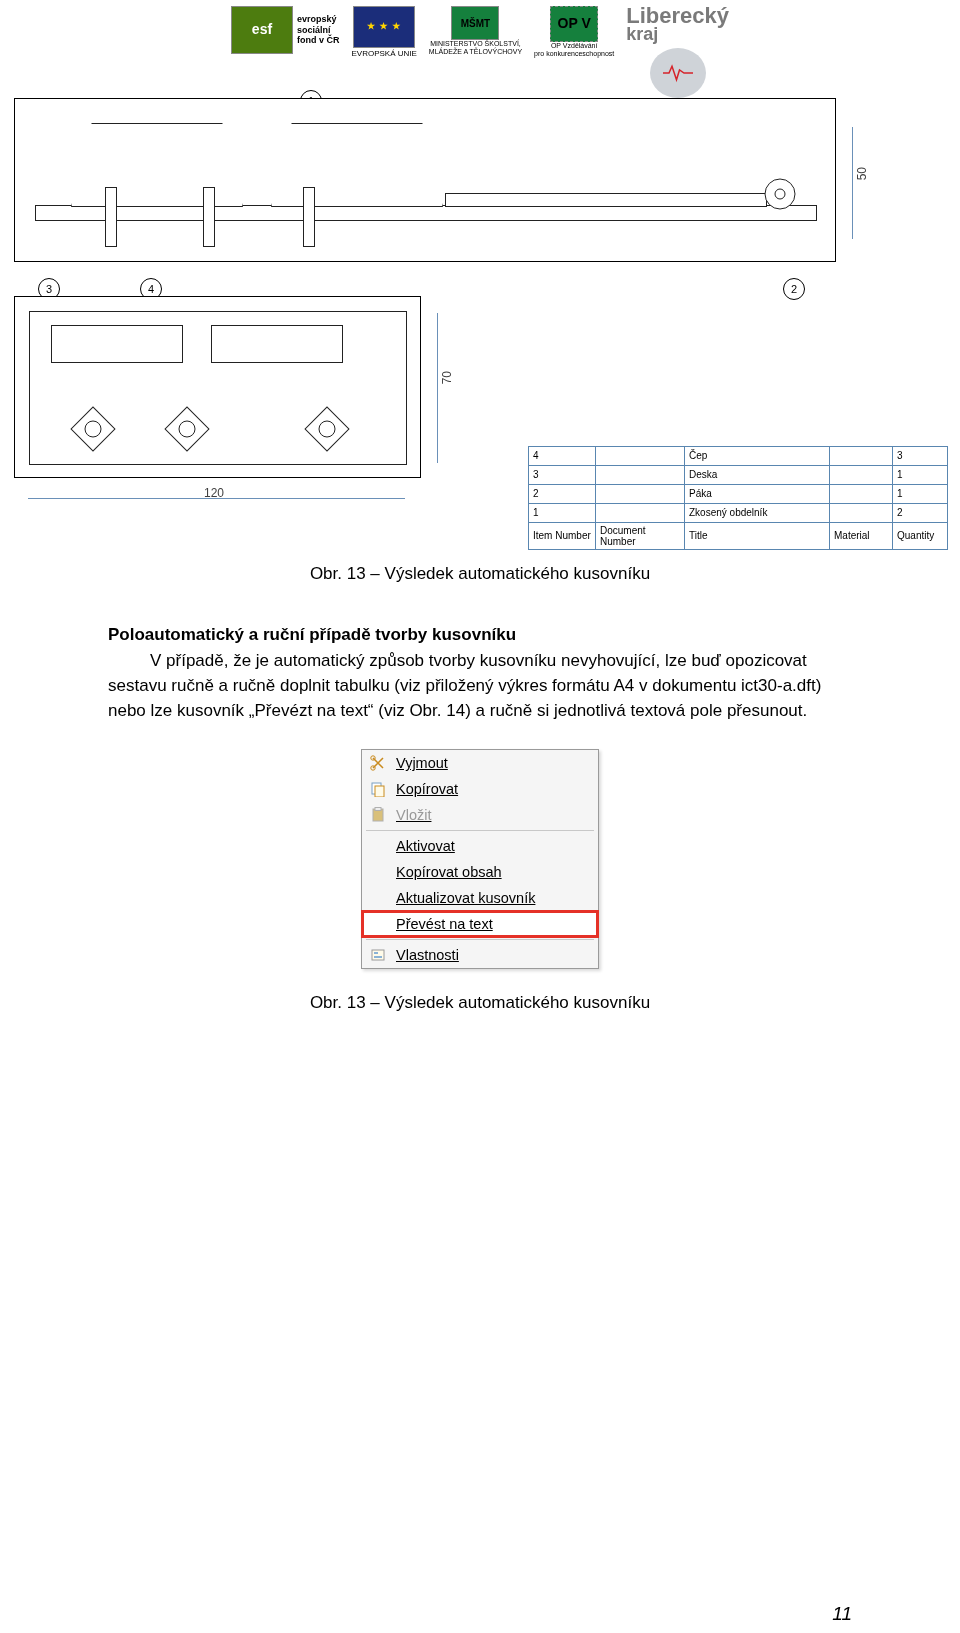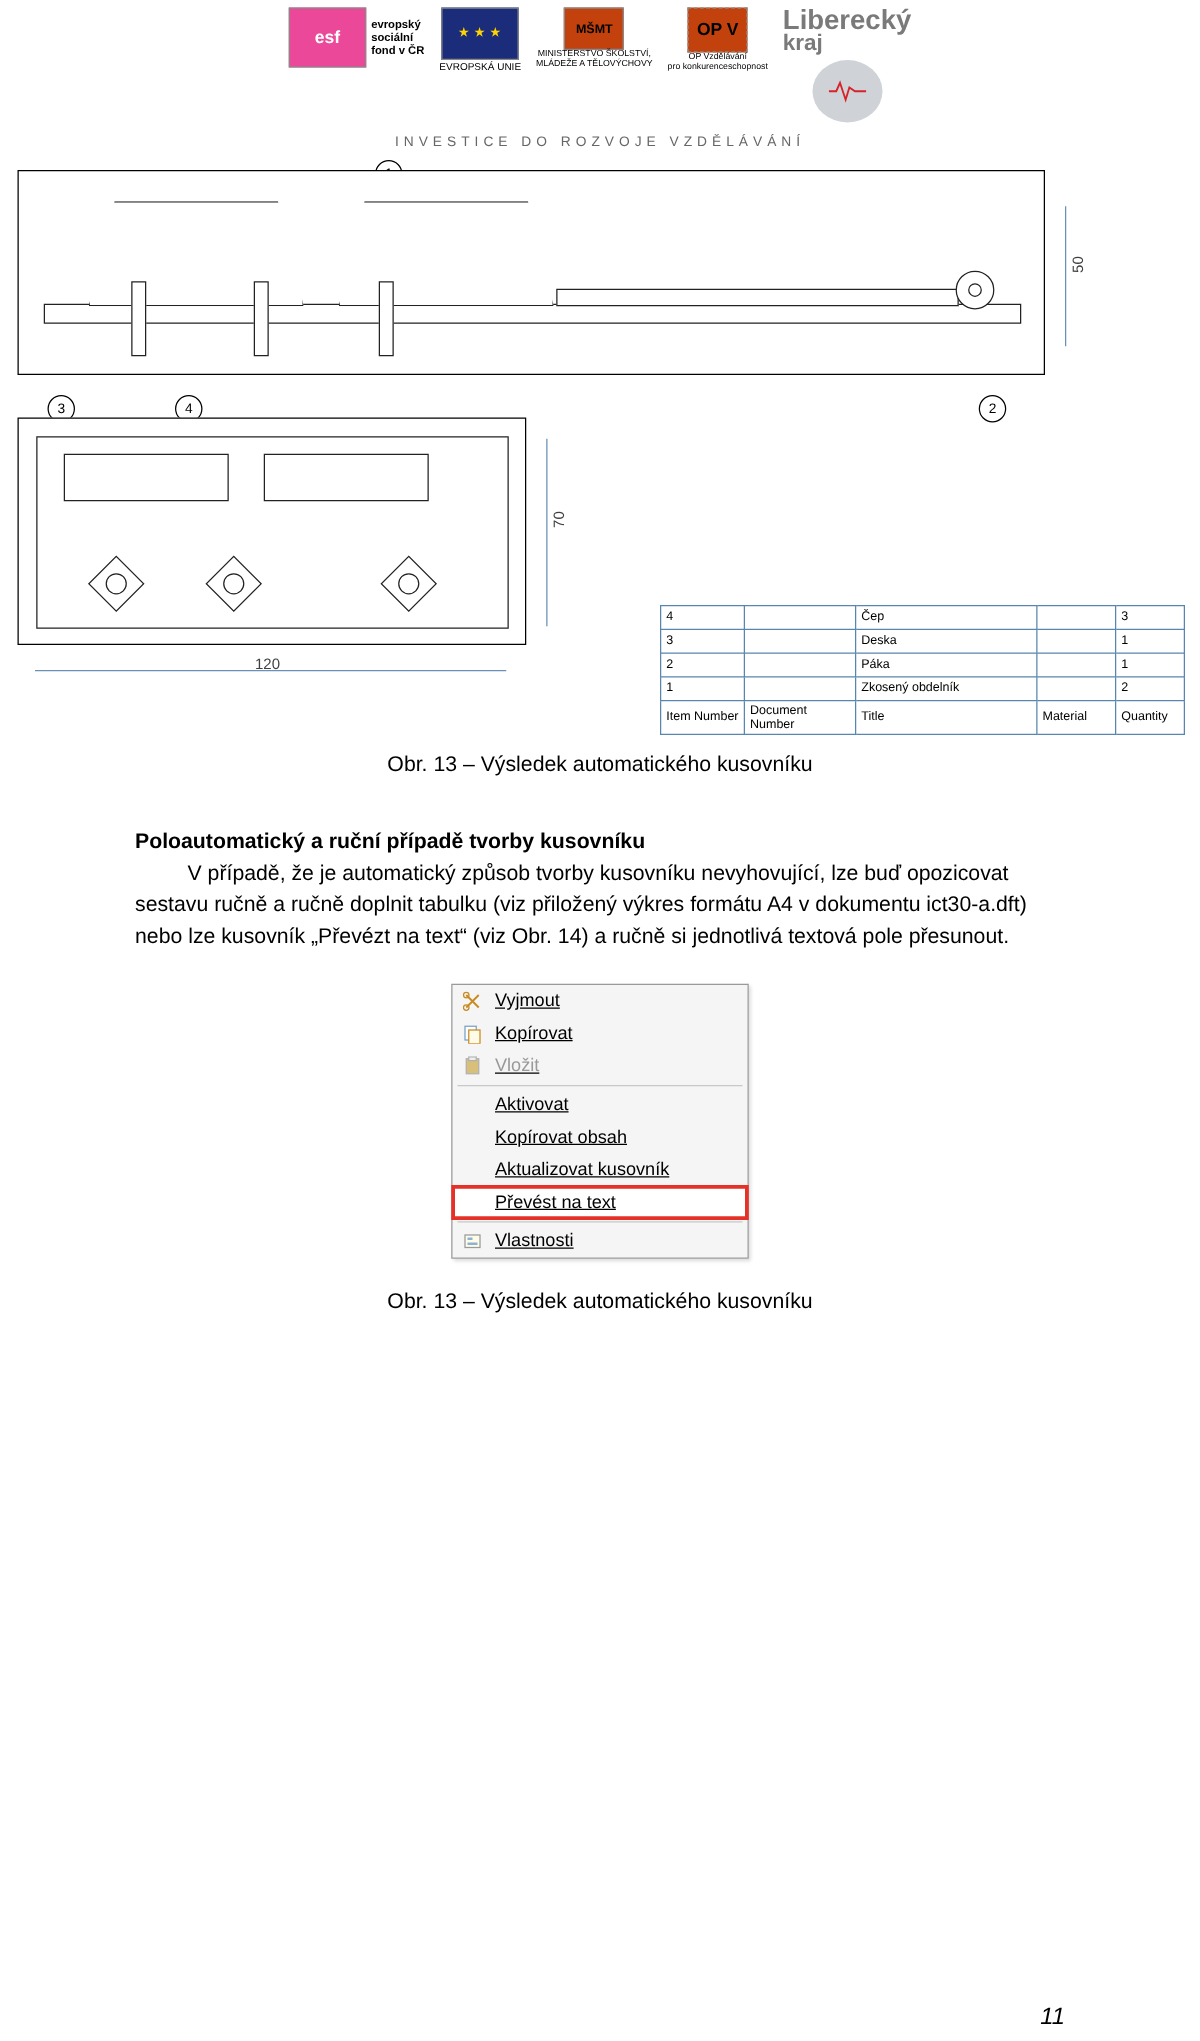--- a/index.html
+++ b/index.html
@@ -34,25 +34,25 @@
     font-size: 8px;
     line-height: 1.1;
     color: #000;
   }
   .logo .box {
     border: 1px solid #888;
     display: flex;
     align-items: center;
     justify-content: center;
     font-weight: bold;
-    background: #c2410c;
+    background: #15803d;
   }
   .logo-esf { flex-direction: row; align-items: center; }
   .logo-esf .box {
-    width: 60px; height: 46px; background: #ec4899; color: #fff; font-size: 14px;
+    width: 60px; height: 46px; background: #4d7c0f; color: #fff; font-size: 14px;
   }
   .logo-esf .side {
     font-size: 9px;
     line-height: 1.15;
     margin-left: 4px;
     font-weight: bold;
   }
   .logo-eu .box {
     width: 60px; height: 40px; background: #1b2d7a; color: #ffd400; font-size: 9px; letter-spacing: 1px;
   }
@@ -225,21 +225,20 @@
           <span>Liberecký</span>
           <small>kraj</small>
         </div>
         <div class="blob">
           <svg class="pulse" viewBox="0 0 40 24">
             <polyline points="0,12 8,12 12,3 18,21 22,8 28,12 40,12" fill="none" stroke="#d6232a" stroke-width="2"></polyline>
           </svg>
         </div>
       </div>
     </div>
-    <div class="tagline">INVESTICE DO ROZVOJE VZDĚLÁVÁNÍ</div>
   </div>
 
   <div class="drawings">
 
     <div class="balloon" style="left:300px; top:-8px">1</div>
 
     <div class="draw-box draw-1">
 
       <div class="shape" style="left:20px; top:106px; width:780px; height:14px;"></div>
 

